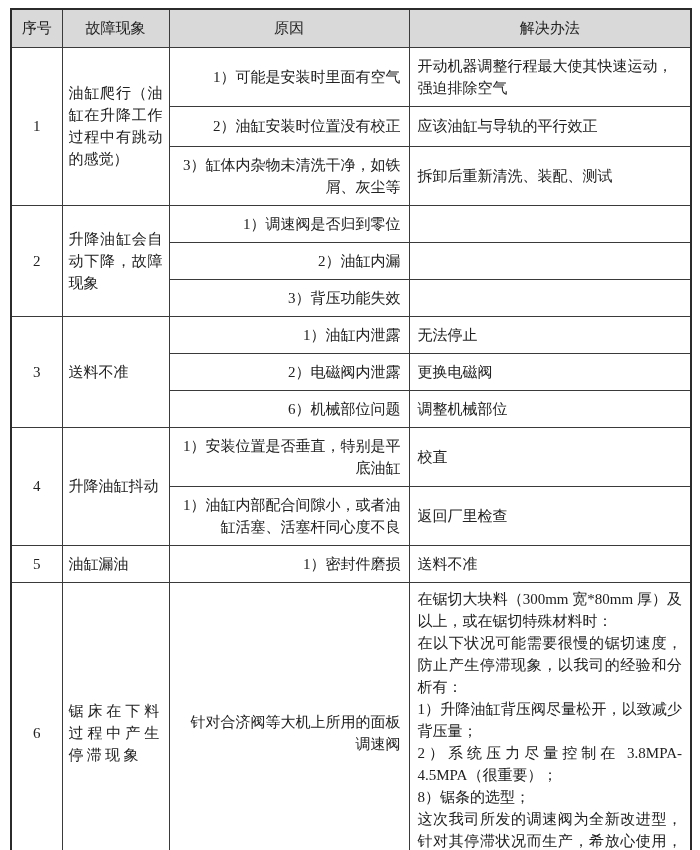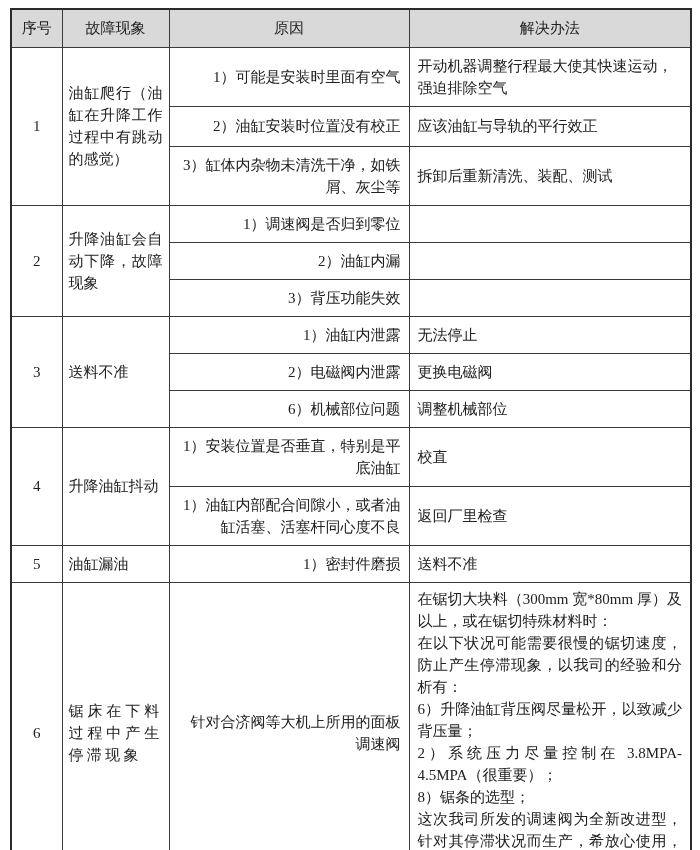--- a/index.html
+++ b/index.html
@@ -139,21 +139,21 @@
         <td class="c-sol">送料不准</td>
       </tr>
 
       <tr class="h302">
         <td class="c-no">6</td>
         <td class="c-ph ls">锯床在下料过程中产生停滞现象</td>
         <td class="c-cause">针对合济阀等大机上所用的面板调速阀</td>
         <td class="c-sol c-sol-long">
           <div class="sol-line">在锯切大块料（300mm 宽*80mm 厚）及以上，或在锯切特殊材料时：</div>
           <div class="sol-line">在以下状况可能需要很慢的锯切速度，防止产生停滞现象，以我司的经验和分析有：</div>
-          <div class="sol-line">6）升降油缸背压阀尽量松开，以致减少背压量；</div>
+          <div class="sol-line">1）升降油缸背压阀尽量松开，以致减少背压量；</div>
           <div class="sol-line">2）系统压力尽量控制在 3.8MPA-4.5MPA（很重要）；</div>
           <div class="sol-line">8）锯条的选型；</div>
           <div class="sol-line">这次我司所发的调速阀为全新改进型，针对其停滞状况而生产，希放心使用，有什么情况希我们保持沟通。</div>
         </td>
       </tr>
     </tbody>
   </table>
 </div>
 
 </body></html>

